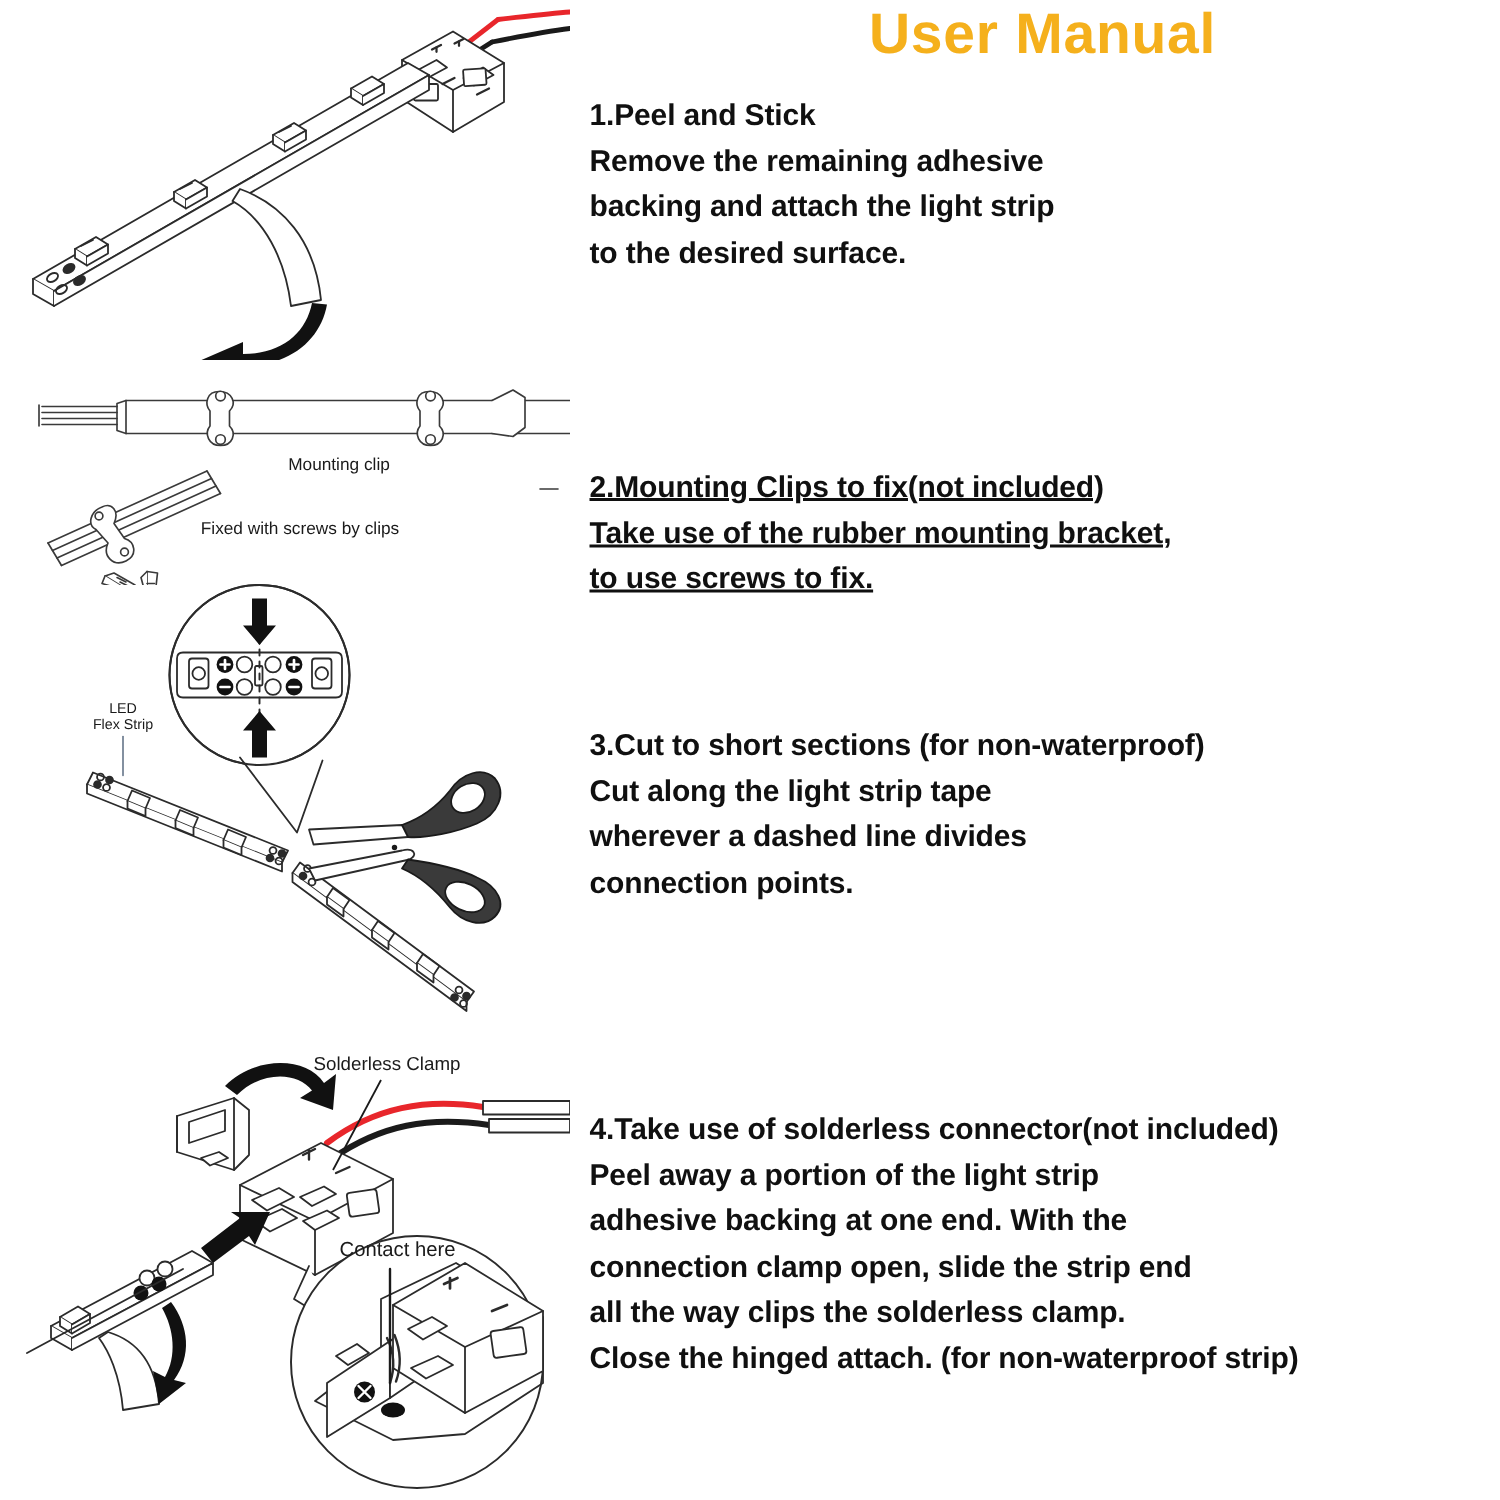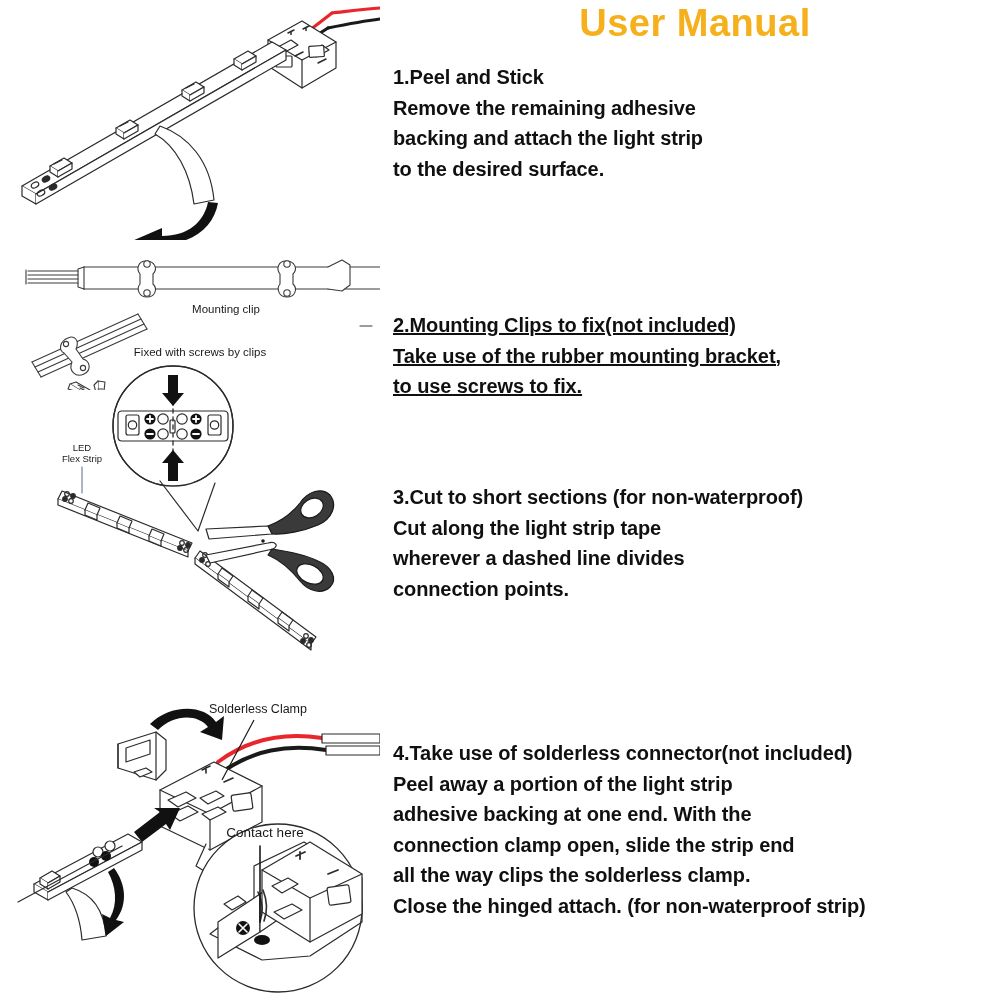--- a/index.html
+++ b/index.html
@@ -53,21 +53,21 @@
   #step3 { top: 482px; }
   #step4 { top: 738px; }
 
   
   .figure {
     position: absolute;
     text-align: right;
   }
   #fig1 { left: 0px;  top: 0px;   width: 370px; height: 240px; }
   #fig2 { left: 0px;  top: 240px; width: 370px; height: 150px; }
-  #fig3 { left: 0px;  top: 363px; width: 370px; height: 305px; text-decoration: underline; }
+  #fig3 { left: 0px;  top: 387px; width: 370px; height: 305px; text-decoration: underline; }
   #fig4 { left: 0px;  top: 690px; width: 370px; height: 310px; }
   .figure svg { display: block; }
 
   .fig-label {
     font-family: "Liberation Sans", sans-serif;
     font-weight: normal;
     fill: #1a1a1a;
   }
 </style>
 </head>

